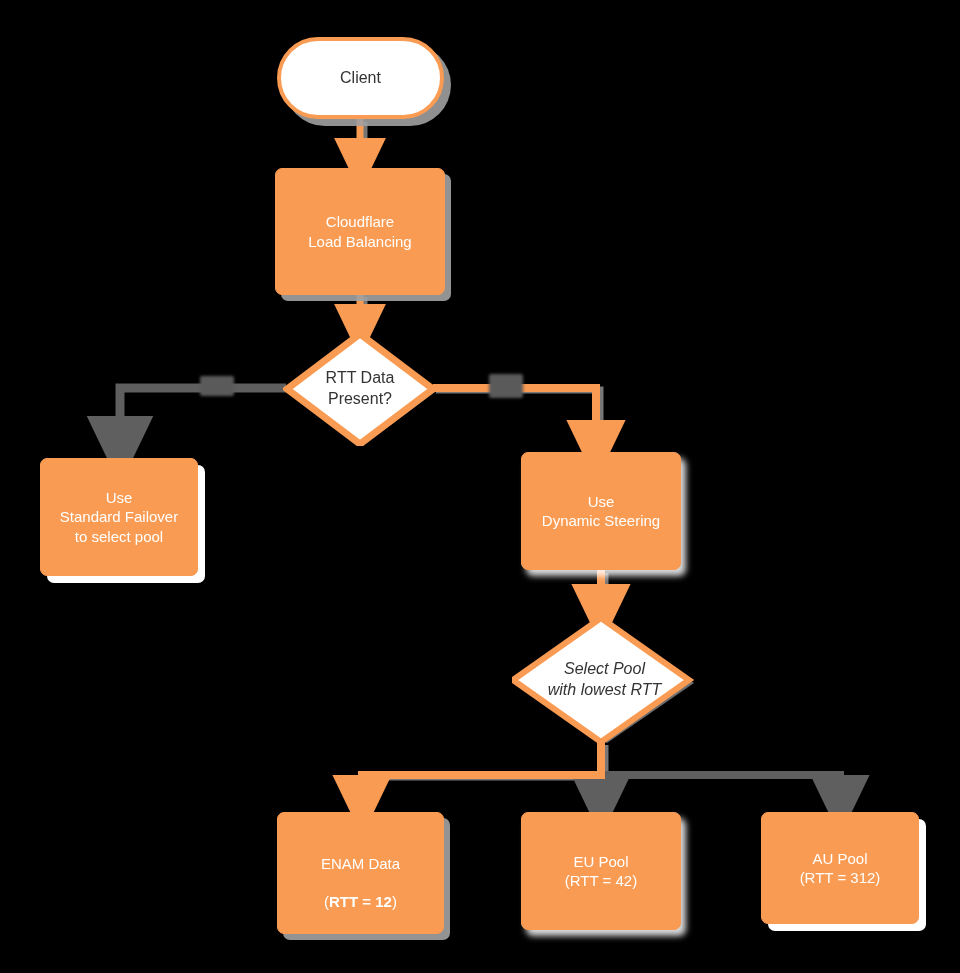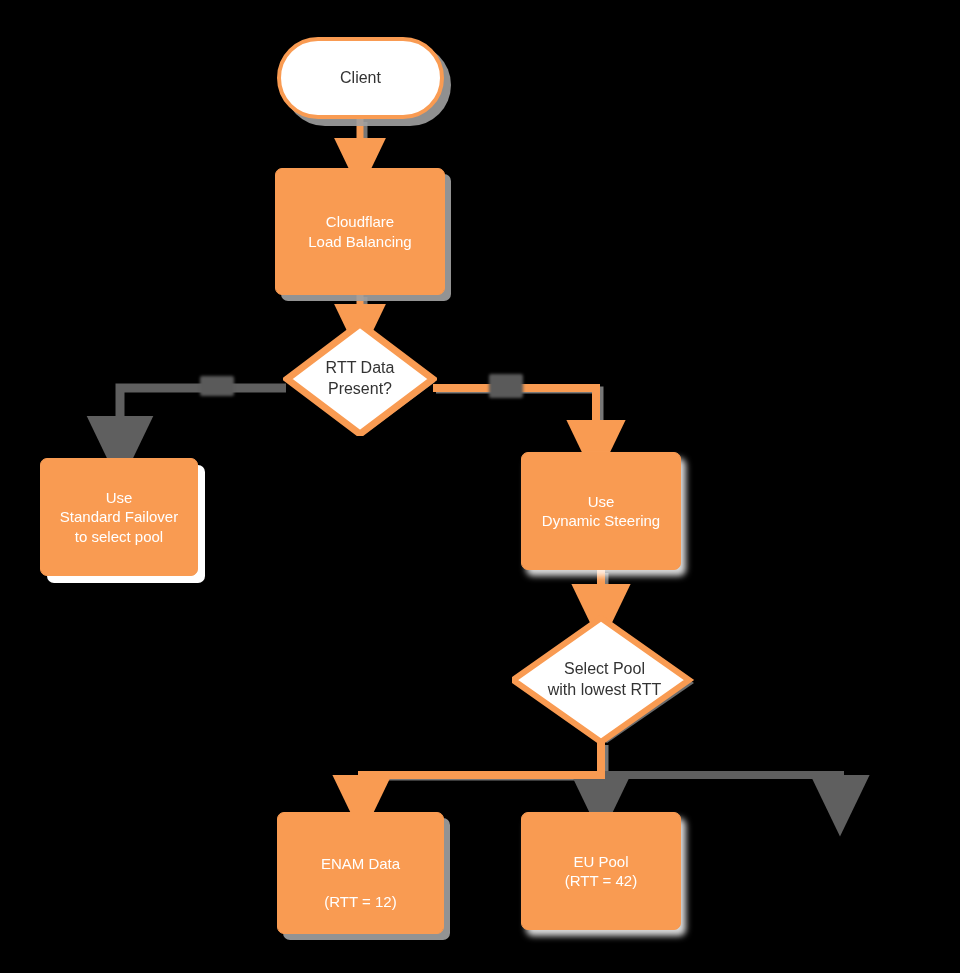--- a/index.html
+++ b/index.html
@@ -91,21 +91,21 @@
     position: absolute;
     background: #5A5A5A;
     color: #4A4A4A;
     font-size: 11px;
     border-radius: 2px;
     filter: blur(1.6px);
     display: flex;
     align-items: center;
     justify-content: center;
   }
-  .bold-line { font-weight: normal; }
+  .bold-line { font-weight: bold; }
 </style>
 </head>
 <body>
 
 <div id="canvas">
 
   <svg class="edges" viewBox="0 0 960 973">
     <defs>
       <marker id="arrow-orange" markerWidth="9" markerHeight="9" refX="4.5" refY="4.5" orient="auto">
         <path d="M0.5,0.8 L8.2,4.5 L0.5,8.2 z" fill="#F99B52"></path>
@@ -145,55 +145,59 @@
 
   <div class="node stadium" style="left:277px; top:37px; width:167px; height:82px;">
     <span>Client</span>
   </div>
 
   <div class="node box" style="left:275px; top:168px; width:170px; height:127px;">
     <span>Cloudflare
 Load Balancing</span>
   </div>
 
-  <div class="diamond-wrap" style="left:283px; top:321px; width:154px; height:115px;">
+  <div class="diamond-wrap" style="left:283px; top:331px; width:154px; height:115px;">
     <svg class="diamond-shape" viewBox="0 0 154 115">
       <polygon points="82,8 152,61 82,113 12,61" fill="#9B9B9B" opacity="0.75"></polygon>
       <polygon points="77,3 150,58 77,113 4,58" fill="#FFFFFF" stroke="#F99B52" stroke-width="7"></polygon>
     </svg>
     <div class="diamond-label">RTT Data
 Present?</div>
   </div>
 
   <div class="node box onwhite" style="left:40px; top:458px; width:158px; height:118px;">
     <span>Use
 Standard Failover
 to select pool</span>
   </div>
 
   <div class="node box soft" style="left:521px; top:452px; width:160px; height:118px;">
     <span>Use
 Dynamic Steering</span>
   </div>
 
-  <div class="diamond-wrap" style="left:512px; top:615px; width:185px; height:130px;">
+  <div class="diamond-wrap" style="left:512px; top:615px; width:185px; height:130px;font-style:italic;">
     <svg class="diamond-shape" viewBox="0 0 185 130">
       <polygon points="95,8 182,68 95,128 8,68" fill="#9B9B9B" opacity="0.7"></polygon>
       <polygon points="89,3 177,65 89,127 1,65" fill="#FFFFFF" stroke="#F99B52" stroke-width="6"></polygon>
     </svg>
     <div class="diamond-label">Select Pool
 with lowest RTT</div>
   </div>
 
   <div class="node box" style="left:277px; top:812px; width:167px; height:122px;">
     <span>
       <span>ENAM Data</span><br>
       <span>(</span><span class="bold-line">RTT = 12</span><span>)</span>
     </span>
   </div>
 
   <div class="node box soft" style="left:521px; top:812px; width:160px; height:118px;text-align:center;">
     <span>EU Pool
 (RTT = 42)</span>
   </div>
 
+  <div class="node box onwhite" style="left:761px; top:812px; width:158px; height:112px;">
+    <span>AU Pool
+(RTT = 312)</span>
+  </div>
 
 </div>
 
 </body></html>

